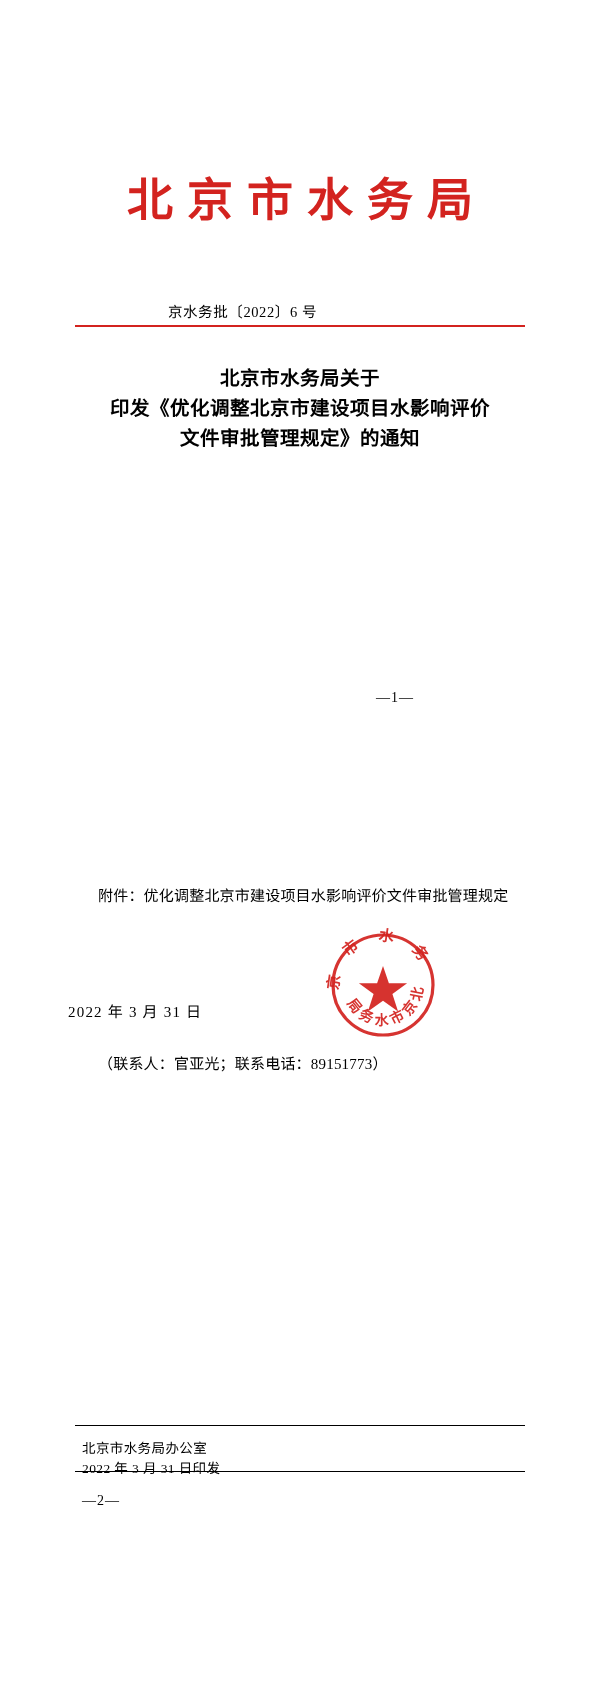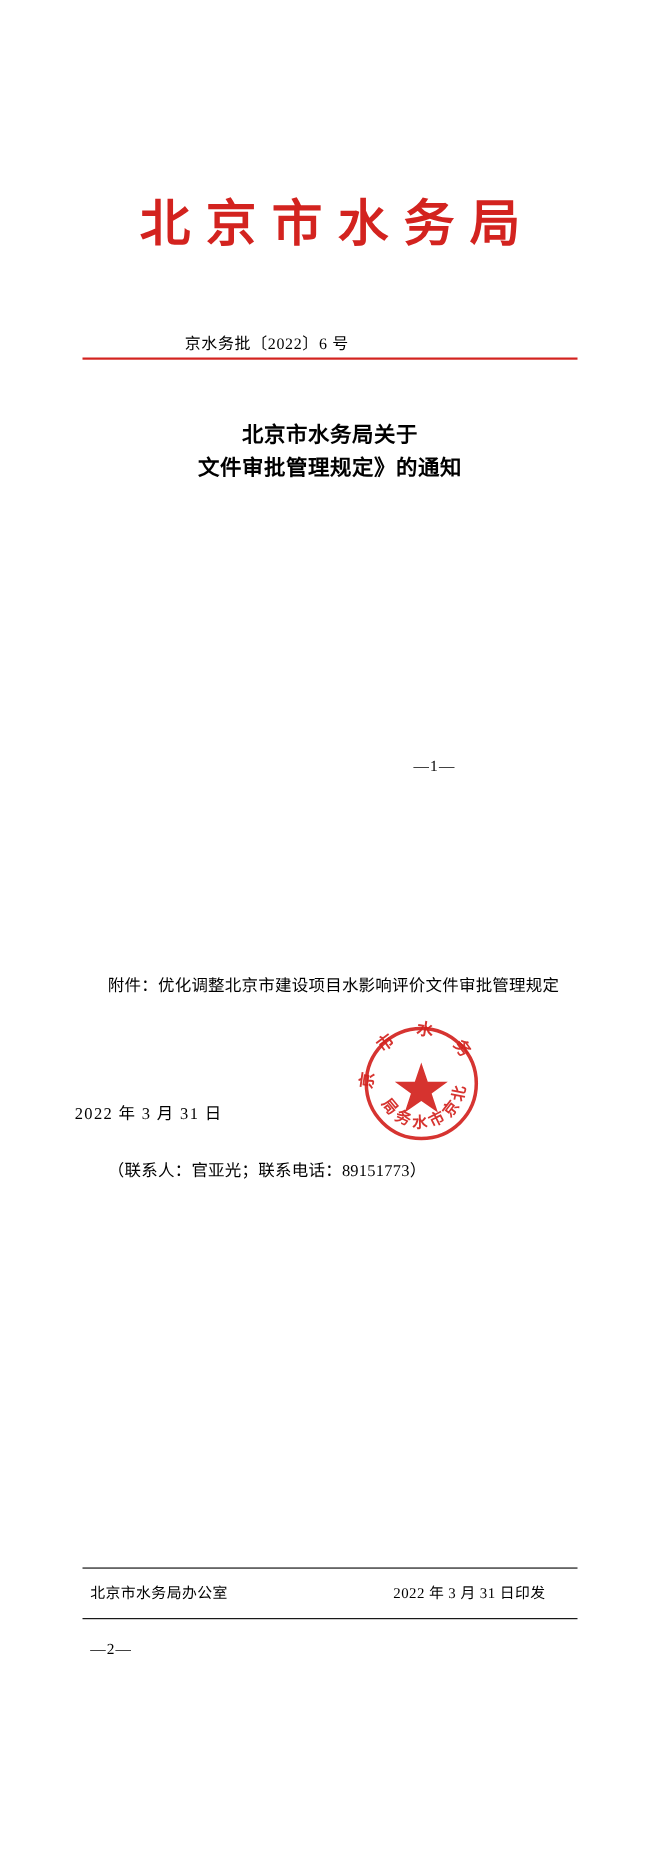--- a/index.html
+++ b/index.html
@@ -27,21 +27,21 @@
 
   
   .masthead {
     position: absolute;
     left: 0;
     top: 178px;
     width: 600px;
     text-align: center;
   }
   .masthead-title {
-    font-family: Liberation Serif, serif;
+    font-family: Liberation Mono, monospace;
     font-weight: bold;
     font-size: 46px;
     letter-spacing: 14px;
     color: #d3231f;
     line-height: 1.15;
     text-indent: 14px;
   }
 
   
   .doc-number {
@@ -61,21 +61,21 @@
     top: 325px;
     width: 450px;
     height: 2px;
     background: #d3231f;
   }
 
   
   .title-block {
     position: absolute;
     left: 75px;
-    top: 382px;
+    top: 364px;
     width: 450px;
     text-align: center;
     font-weight: bold;
     font-size: 19.5px;
     line-height: 30px;
     letter-spacing: 0.5px;
   }
   .title-line {
     display: block;
     white-space: nowrap;
@@ -178,20 +178,21 @@
   }
   .footer-row {
     position: absolute;
     left: 82px;
     top: 1437px;
     width: 436px;
     font-size: 13.5px;
     letter-spacing: 0.4px;
     display: flex;
     justify-content: space-between;
+    flex-direction: column;
   }
   .footer-left, .footer-right { white-space: nowrap; }
   .footer-right { margin-right: 22px; }
 
   .page-marker-bottom {
     position: absolute;
     left: 82px;
     top: 1493px;
     font-size: 14px;
     letter-spacing: 1px;
@@ -205,20 +206,21 @@
   <div class="masthead">
     <div class="masthead-title">北京市水务局</div>
   </div>
 
   <div class="doc-number">京水务批〔2022〕6 号</div>
 
   <div class="red-rule"></div>
 
   <div class="title-block">
     <span class="title-line">北京市水务局关于</span>
+    <span class="title-line">印发《优化调整北京市建设项目水影响评价</span>
     <span class="title-line">文件审批管理规定》的通知</span>
   </div>
 
 
   <div class="page-marker-mid">
     <span class="inner">—1—</span>
   </div>
 
   <div class="attachment">附件：优化调整北京市建设项目水影响评价文件审批管理规定</div>
 

